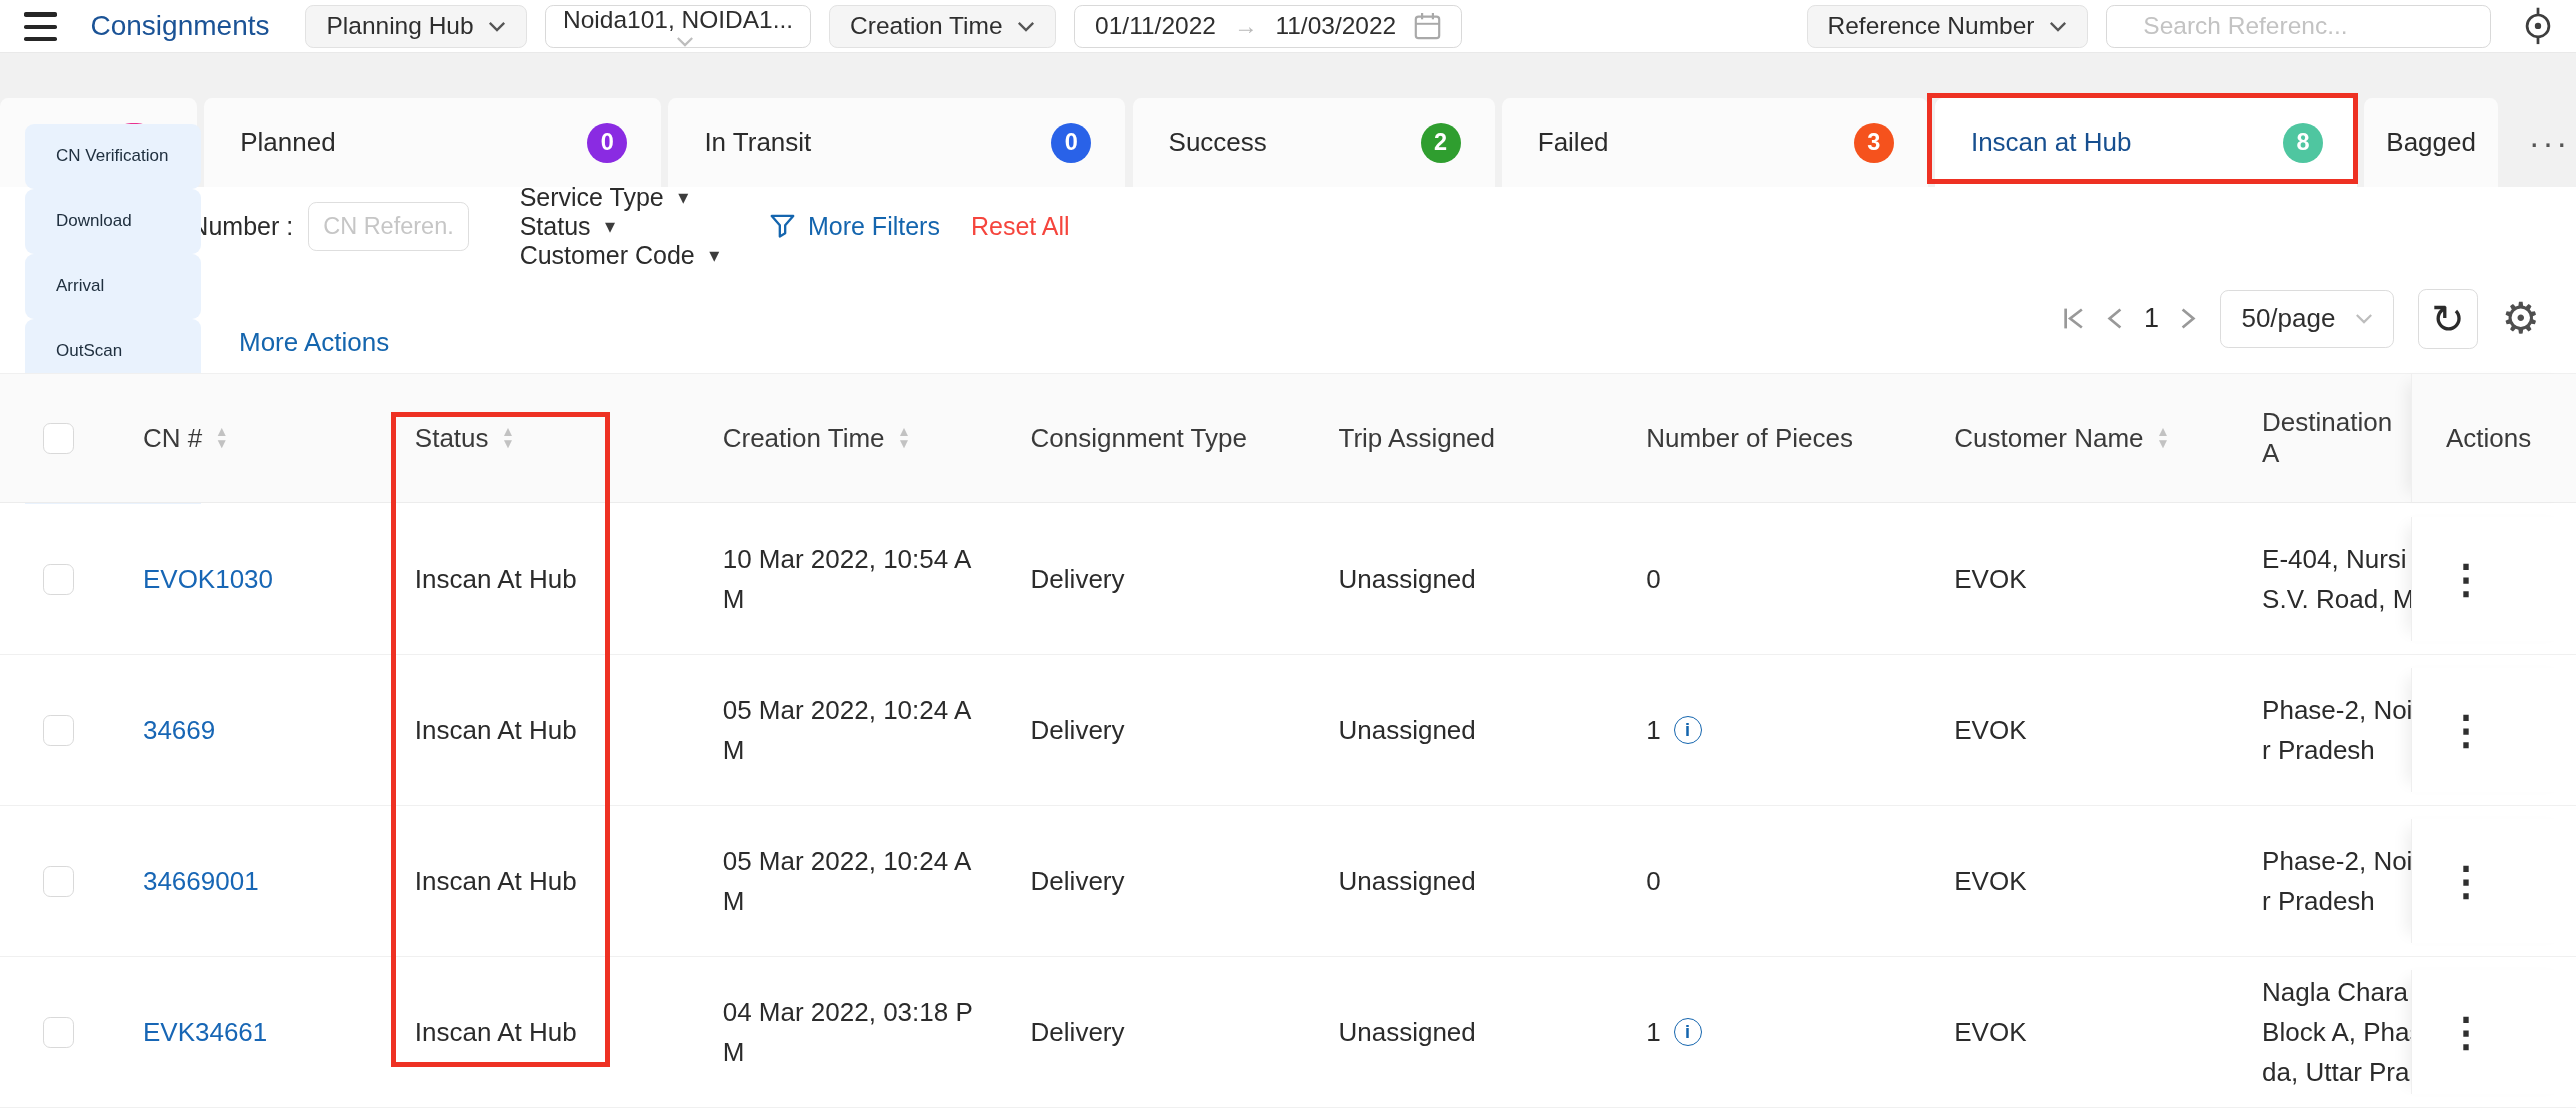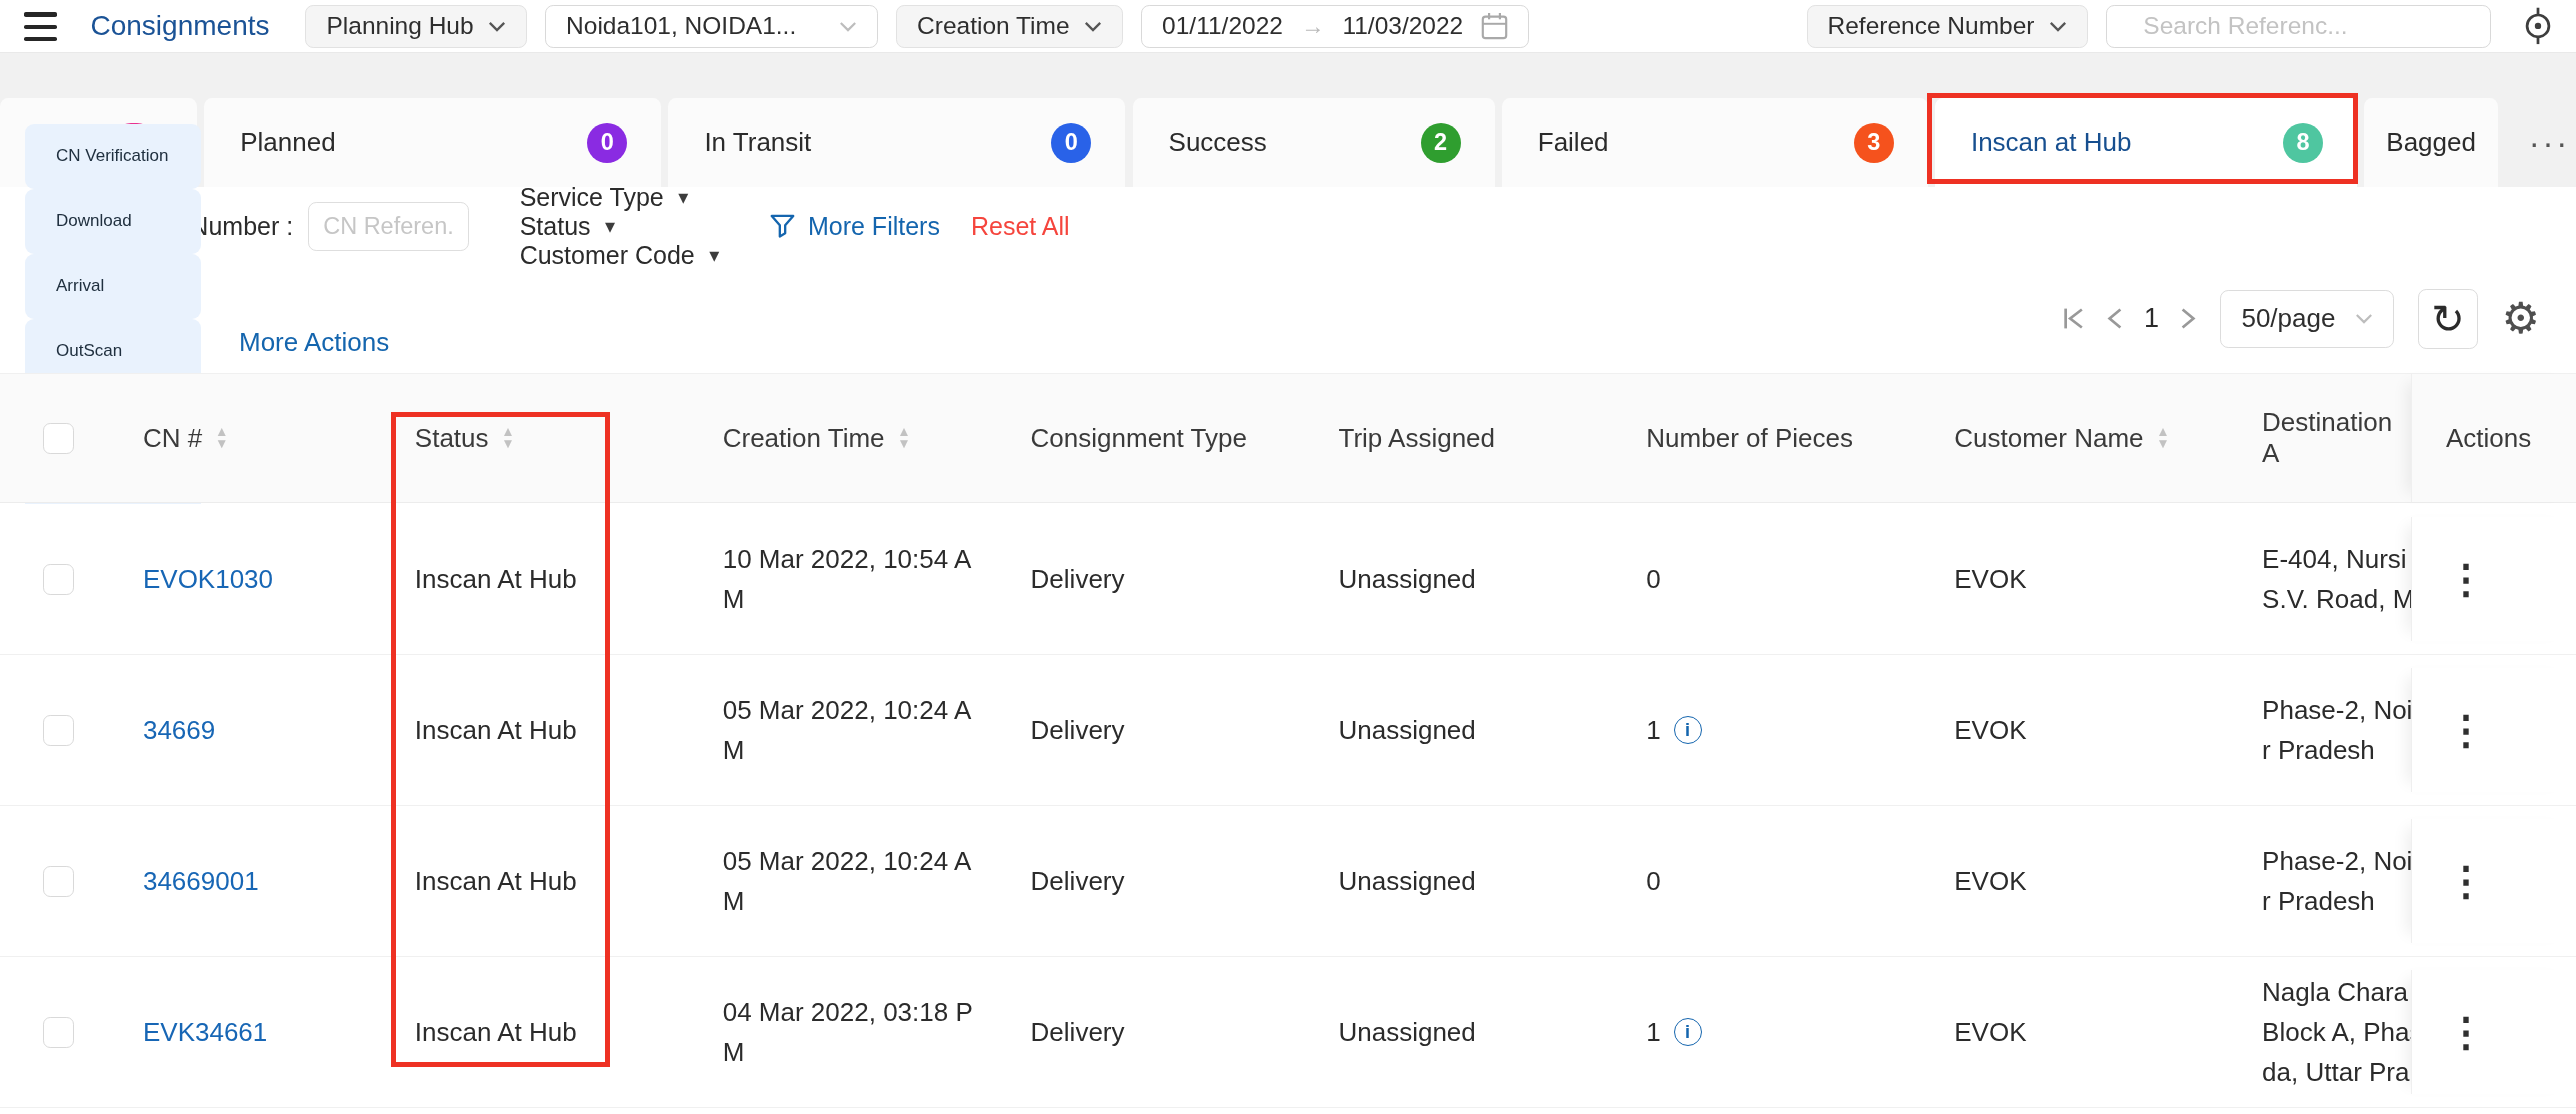--- a/index.html
+++ b/index.html
@@ -9,21 +9,21 @@
   
   .topbar { position:absolute; top:0; left:0; width:2576px; height:53px; background:#fff;
     display:flex; align-items:center; padding:0 18px 0 23.5px; z-index:6; border-bottom:0.9px solid #e9e9e9; }
   .burger { width:36px; height:29px; display:flex; flex-direction:column; justify-content:space-between; cursor:pointer; margin-top:1.8px;}
   .burger span { display:block; width:33px; height:4.5px; background:#262626; border-radius:1.8px; }
   .apptitle { font-size:28px; font-weight:400; color:#1b5396; margin:0 36px 0 31px; }
   .ctl { height:43px; border-radius:8.2px; display:flex; align-items:center; font-size:24.5px; color:#2e2e2e; margin-right:18px; white-space:nowrap; }
   .ctl.gray { background:#f5f5f5; border:0.9px solid #e2e2e2; padding:0 20px; }
   .ctl.white { background:#fff; border:0.9px solid #d9d9d9; padding:0 20px; }
   .chev { margin-left:14.5px; flex:0 0 auto; }
-  .facility { width:333px; justify-content:space-between; }
+  .facility { width:266px; justify-content:space-between;flex-direction:column; }
   .daterange { padding:0 22px; }
   .daterange .arrow { color:#b9b9b9; margin:0 18px; font-size:23.5px; }
   .daterange svg { margin-left:18px; }
   .spacer { margin-left:auto; }
   .searchbox { width:385px; padding:0; overflow:hidden; }
   .searchbox input { border:0; outline:none; flex:1; height:100%; font-size:24.5px; padding:0 16.3px;
     font-family:"Liberation Sans",sans-serif; color:#2e2e2e; background:transparent; }
   .searchbox input::placeholder { color:#c3c3c3; }
   .loc-icon { margin-left:9px; cursor:pointer; }
 

